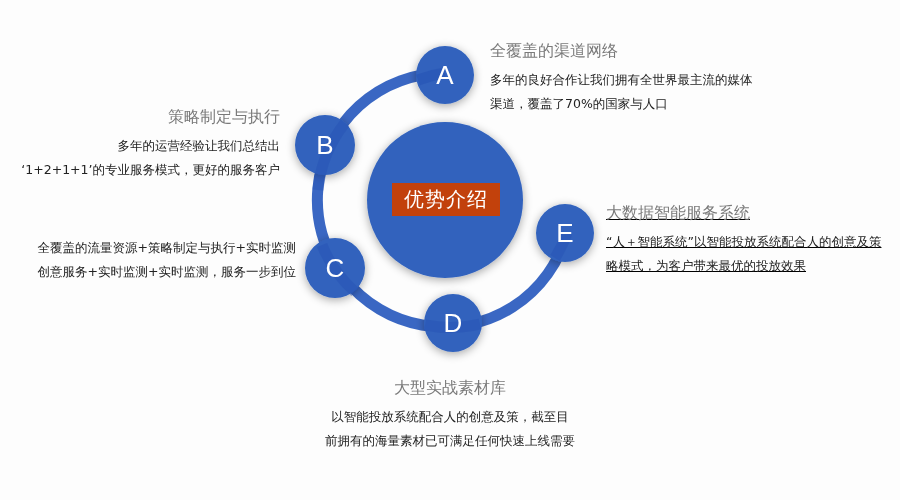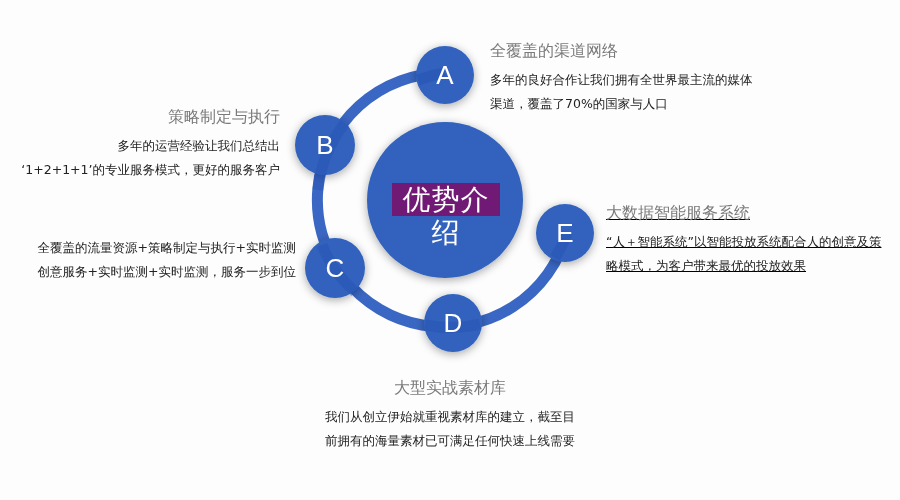--- a/index.html
+++ b/index.html
@@ -15,23 +15,23 @@
       background: #fdfdfd;
     }
     svg.diagram {
       position: absolute; left: 0; top: 0;
       width: 900px; height: 500px;
     }
     .center-label {
       position: absolute;
       left: 392px; top: 183px;
       width: 108px; height: 33px;
-      background: #701a75;
+      background: #c2410c;
       color: #ffffff;
-      font-size: 28px;
+      font-size: 20px;
       line-height: 33px;
       text-align: center;
       letter-spacing: 1px;
     }
     .node-letter {
       position: absolute;
       width: 60px; height: 60px;
       line-height: 60px;
       text-align: center;
       color: #ffffff;
@@ -122,21 +122,21 @@
     <div class="desc">‘1+2+1+1’的专业服务模式，更好的服务客户</div>
   </div>
 
   <div class="item right-align" style="right:604px; top:236px;">
     <div class="desc">全覆盖的流量资源+策略制定与执行+实时监测</div>
     <div class="desc">创意服务+实时监测+实时监测，服务一步到位</div>
   </div>
 
   <div class="item center-align" style="left:305px; width:290px; top:357px;margin-top:20px;">
     <div class="title">大型实战素材库</div>
-    <div class="desc">我们从创立伊始就重视素材库的建立，截至目</div>
+    <div class="desc">以智能投放系统配合人的创意及策，截至目</div>
     <div class="desc">前拥有的海量素材已可满足任何快速上线需要</div>
   </div>
 
   <div class="item" style="left:606px; top:202px;text-decoration:underline;">
     <div class="title">大数据智能服务系统</div>
     <div class="desc">“人＋智能系统”以智能投放系统配合人的创意及策</div>
     <div class="desc">略模式，为客户带来最优的投放效果</div>
   </div>
 
 </div>

